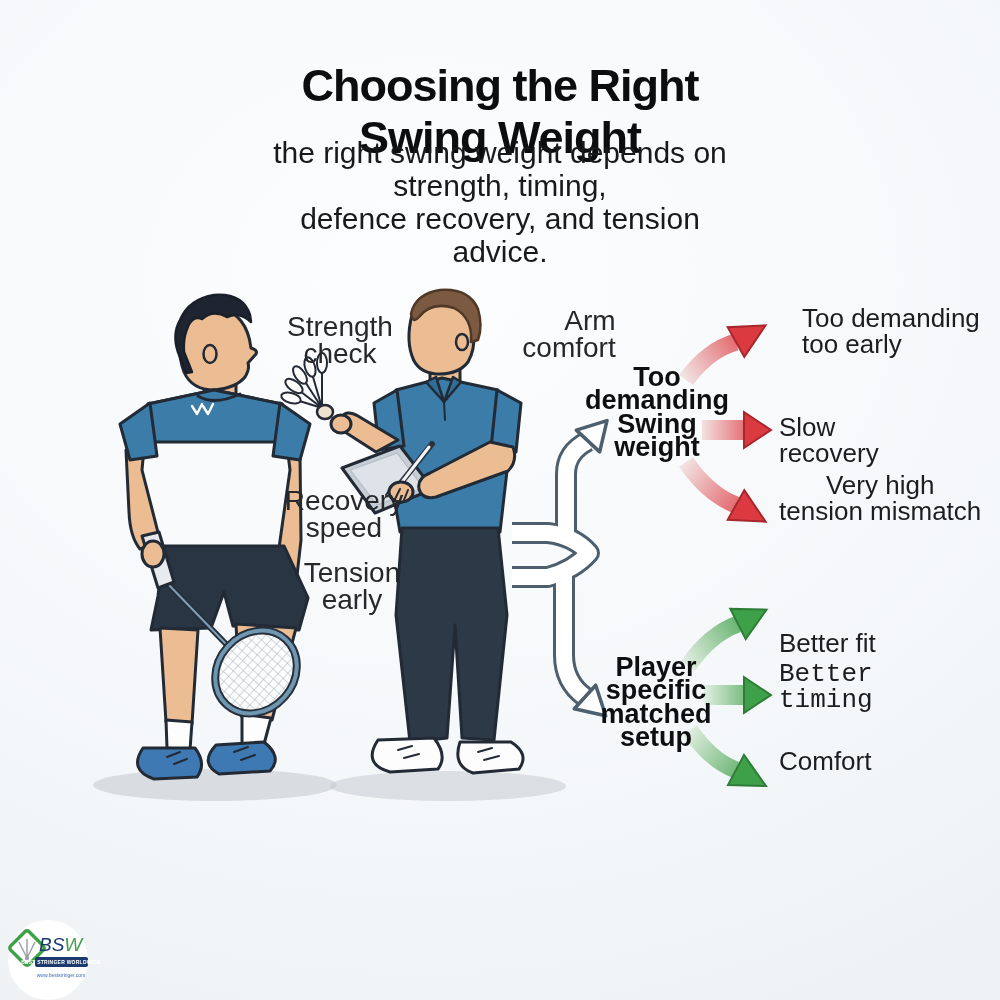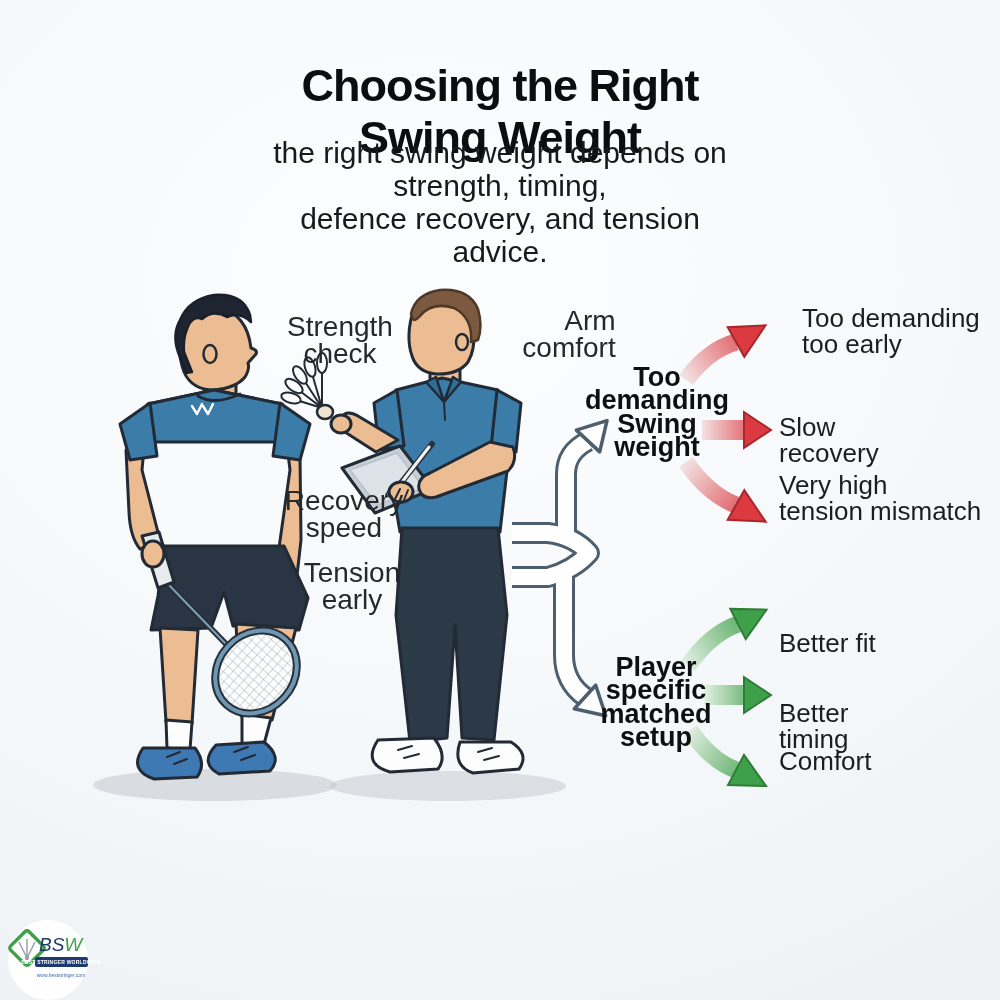--- a/index.html
+++ b/index.html
@@ -16,23 +16,23 @@
   .blab{font-size:27px;line-height:0.87;font-weight:bold;color:#0e0f10;}
   .out{font-size:26px;line-height:0.99;color:#1b1d1f;}
   .l-strength{left:340px;top:314px;}
   .l-arm{left:569px;top:308px;text-align:right;}
   .l-recovery{left:344px;top:488px;}
   .l-tension{left:352px;top:560px;}
   .l-neg{left:657px;top:366px;}
   .l-pos{left:656px;top:656px;}
   .o1{left:779px;top:306px;margin-left:23px;}
   .o2{left:779px;top:401px;margin-top:14px;}
-  .o3{left:779px;top:473px;}
+  .o3{left:779px;top:473px;text-align:center;}
   .o4{left:779px;top:631px;}
-  .o5{left:779px;top:701px;}
+  .o5{left:779px;top:662px;font-family:Liberation Mono, monospace;}
   .o6{left:779px;top:749px;}
   .art{position:absolute;left:0;top:0;}
   .bsw-name{left:39px;top:934px;font-size:19px;font-weight:normal;font-style:italic;letter-spacing:0px;white-space:nowrap;}
   .bsw-name .p1{color:#1d3a6e;}
   .bsw-name .p2{color:#3fa04a;}
   .bsw-tagline{left:61px;top:958px;font-size:5px;font-weight:bold;color:#ffffff;letter-spacing:.25px;line-height:9px;white-space:nowrap;}
   .bsw-url{left:61px;top:972px;font-size:5px;color:#3a6bb0;white-space:nowrap;}
 </style>
 </head>
 <body>

